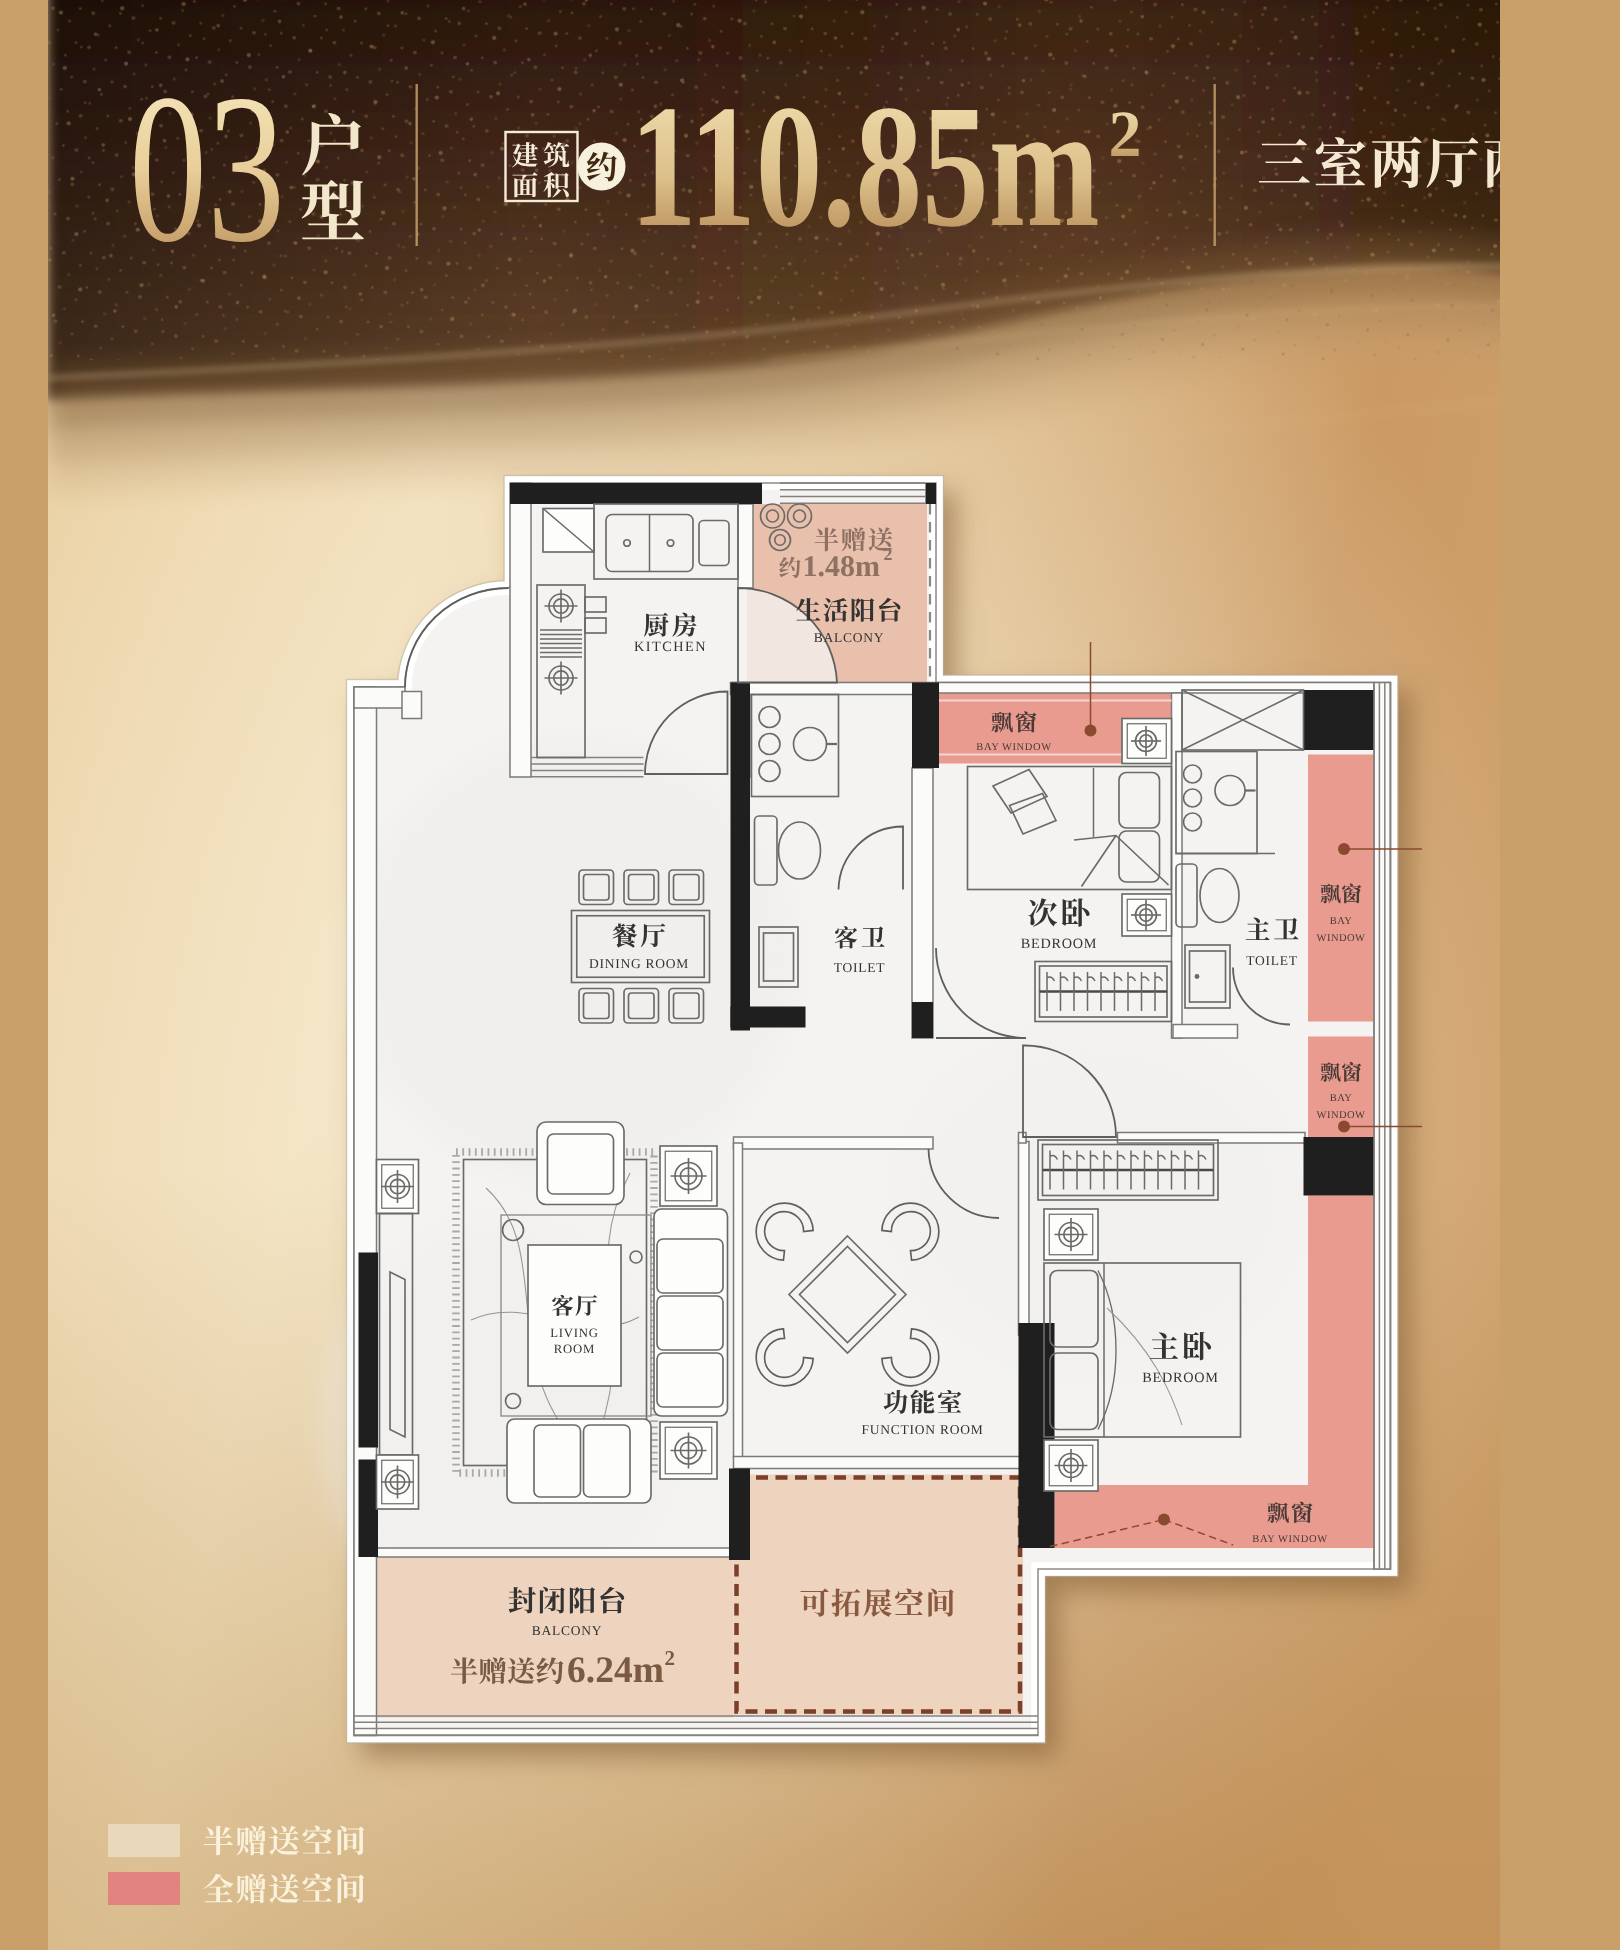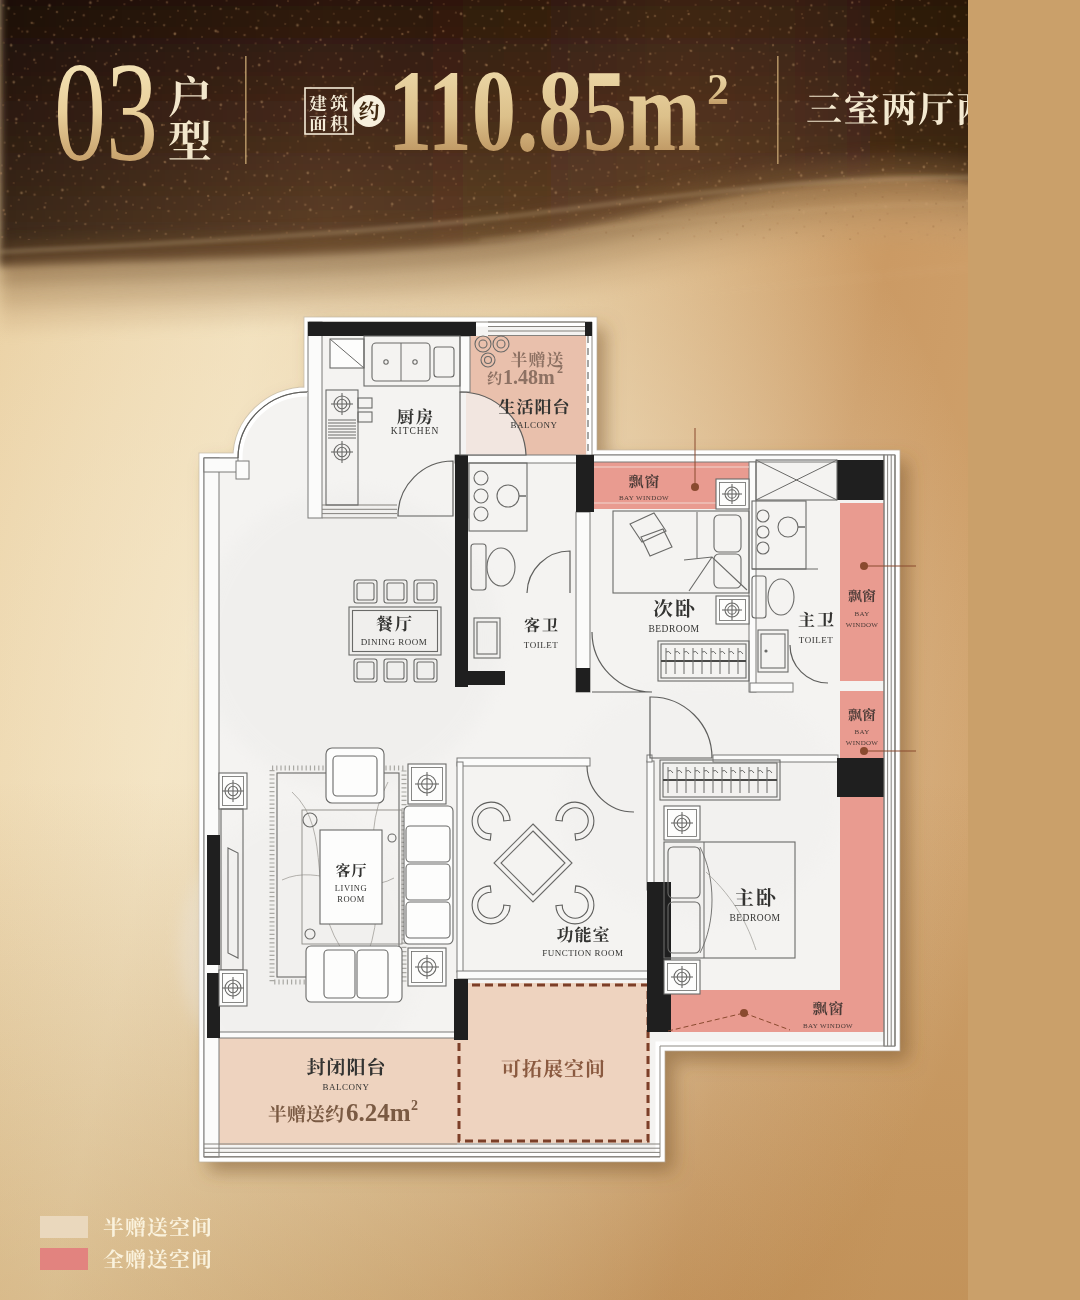--- a/index.html
+++ b/index.html
@@ -1,14 +1,14 @@
 <!DOCTYPE html>
 <html><head><meta charset="utf-8"><style>
 html,body{margin:0;padding:0;background:#caa06a;}
-#page{position:relative;width:968px;height:1300px;overflow:hidden;font-family:"Liberation Sans",sans-serif;}
+#page{position:relative;width:968px;height:1300px;overflow:hidden;font-family:"Liberation Sans",sans-serif;padding-left:32px;}
 svg{display:block}
 </style></head>
 <body>
 <div id="page">
 <svg xmlns="http://www.w3.org/2000/svg" width="1080" height="1300" viewBox="0 0 1080 1300">
 <defs>
 <path id="g0" d="M793 818 722 728H86L95 699H895C910 699 921 704 924 715C875 757 793 818 793 818ZM717 486 646 399H154L162 370H814C829 370 840 375 843 386C795 427 717 486 717 486ZM845 130 771 37H33L41 8H949C964 8 975 13 978 24C928 67 845 130 845 130Z"></path>
 <path id="g1" d="M46 774 55 745H308V583H222L98 634V-90H116C165 -90 213 -62 213 -49V116L217 112C338 197 384 313 402 422C422 372 437 314 436 262C461 237 487 236 506 250C492 202 472 154 444 111L455 103C569 183 613 291 629 395C658 334 680 266 680 205C768 119 859 310 637 456C639 488 640 520 640 550V555H777V55C777 40 772 32 753 32C722 32 594 40 594 40V27C655 18 681 4 702 -13C720 -30 727 -56 731 -93C875 -80 895 -35 895 42V536C915 539 929 548 936 556L821 645L767 583H640V745H937C951 745 963 750 966 761C918 801 840 859 840 859L770 774ZM408 468C410 498 412 527 412 555H535V550C535 483 534 411 524 340C512 380 477 426 408 468ZM213 129V555H308C307 419 297 259 213 129ZM412 583V745H535V583Z"></path>
 <path id="g2" d="M333 843 326 836C388 789 457 711 485 639C615 571 685 823 333 843ZM31 -13 40 -41H940C955 -41 966 -36 969 -26C919 17 839 77 839 77L767 -13H561V289H860C875 289 886 294 888 305C842 345 765 403 765 403L697 317H561V573H899C913 573 925 578 928 589C880 631 800 690 800 690L731 602H98L106 573H433V317H141L149 289H433V-13Z"></path>
 <path id="g3" d="M541 768C602 603 739 483 887 403C896 449 931 504 984 518L986 533C834 580 649 654 557 780C590 784 604 789 607 803L423 851C380 704 193 487 22 374L29 363C227 445 442 610 541 768ZM65 -25 73 -53H930C944 -53 955 -48 958 -37C912 3 837 61 837 61L770 -25H559V193H835C849 193 860 198 863 209C818 247 747 300 747 300L683 221H559V410H774C788 410 799 415 802 426C760 463 692 513 692 513L632 439H209L217 410H436V221H179L187 193H436V-25Z"></path>

